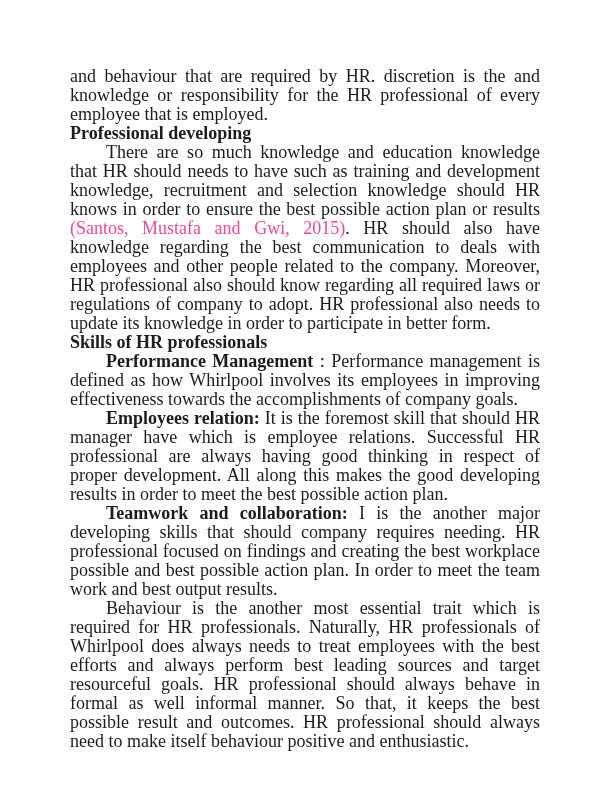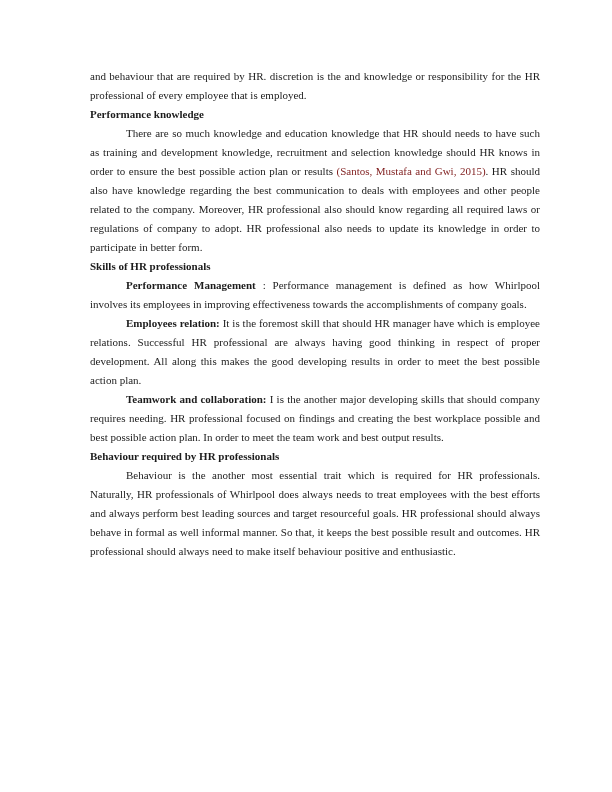--- a/index.html
+++ b/index.html
@@ -6,51 +6,50 @@
     html, body {
       margin: 0;
       padding: 0;
       background: #ffffff;
     }
     .page {
       position: relative;
       width: 612px;
       height: 792px;
       background: #ffffff;
-      padding: 67px 72px 0 90px;
+      padding: 67px 72px 0 70px;
       font-family: "Liberation Serif", "DejaVu Serif", serif;
-      font-size: 11px;
+      font-size: 18px;
       line-height: 19px;
       color: #1c1c1c;
       text-align: justify;
       overflow: hidden;
     }
     .para { margin: 0; }
     .indent { text-indent: 36px; }
     .heading { font-weight: bold; }
     .lead { font-weight: bold; }
-    .citation { color: #7f1d1d; }
+    .citation { color: #ec4899; }
   </style>
 </head>
 <body>
 
 <div class="page">
 
   <p class="para">and behaviour that are required by HR. discretion is the and knowledge or responsibility for the HR professional of every employee that is employed.</p>
 
-  <p class="para heading">Performance knowledge</p>
+  <p class="para heading">Professional developing</p>
 
   <p class="para indent"><span>There are so much knowledge and education knowledge that HR should needs to have such as training and development knowledge, recruitment and selection knowledge should HR knows in order to ensure the best possible action plan or results </span><span class="citation">(Santos, Mustafa and Gwi, 2015)</span><span>. HR should also have knowledge regarding the best communication to deals with employees and other people related to the company. Moreover, HR professional also should know regarding all required laws or regulations of company to adopt. HR professional also needs to update its knowledge in order to participate in better form.</span></p>
 
   <p class="para heading">Skills of HR professionals</p>
 
   <p class="para indent"><strong class="lead">Performance Management</strong><span> : Performance management is defined as how Whirlpool involves its employees in improving effectiveness towards the accomplishments of company goals.</span></p>
 
   <p class="para indent"><strong class="lead">Employees relation:</strong><span> It is the foremost skill that should HR manager have which is employee relations. Successful HR professional are always having good thinking in respect of proper development. All along this makes the good developing results in order to meet the best possible action plan.</span></p>
 
   <p class="para indent"><strong class="lead">Teamwork and collaboration:</strong><span> I is the another major developing skills that should company requires needing. HR professional focused on findings and creating the best workplace possible and best possible action plan. In order to meet the team work and best output results.</span></p>
 
 
-  <p class="para heading">Behaviour required by HR professionals</p>
 
   <p class="para indent">Behaviour is the another most essential trait which is required for HR professionals. Naturally, HR professionals of Whirlpool does always needs to treat employees with the best efforts and always perform best leading sources and target resourceful goals. HR professional should always behave in formal as well informal manner. So that, it keeps the best possible result and outcomes. HR professional should always need to make itself behaviour positive and enthusiastic.</p>
 
 </div>
 
 </body></html>

